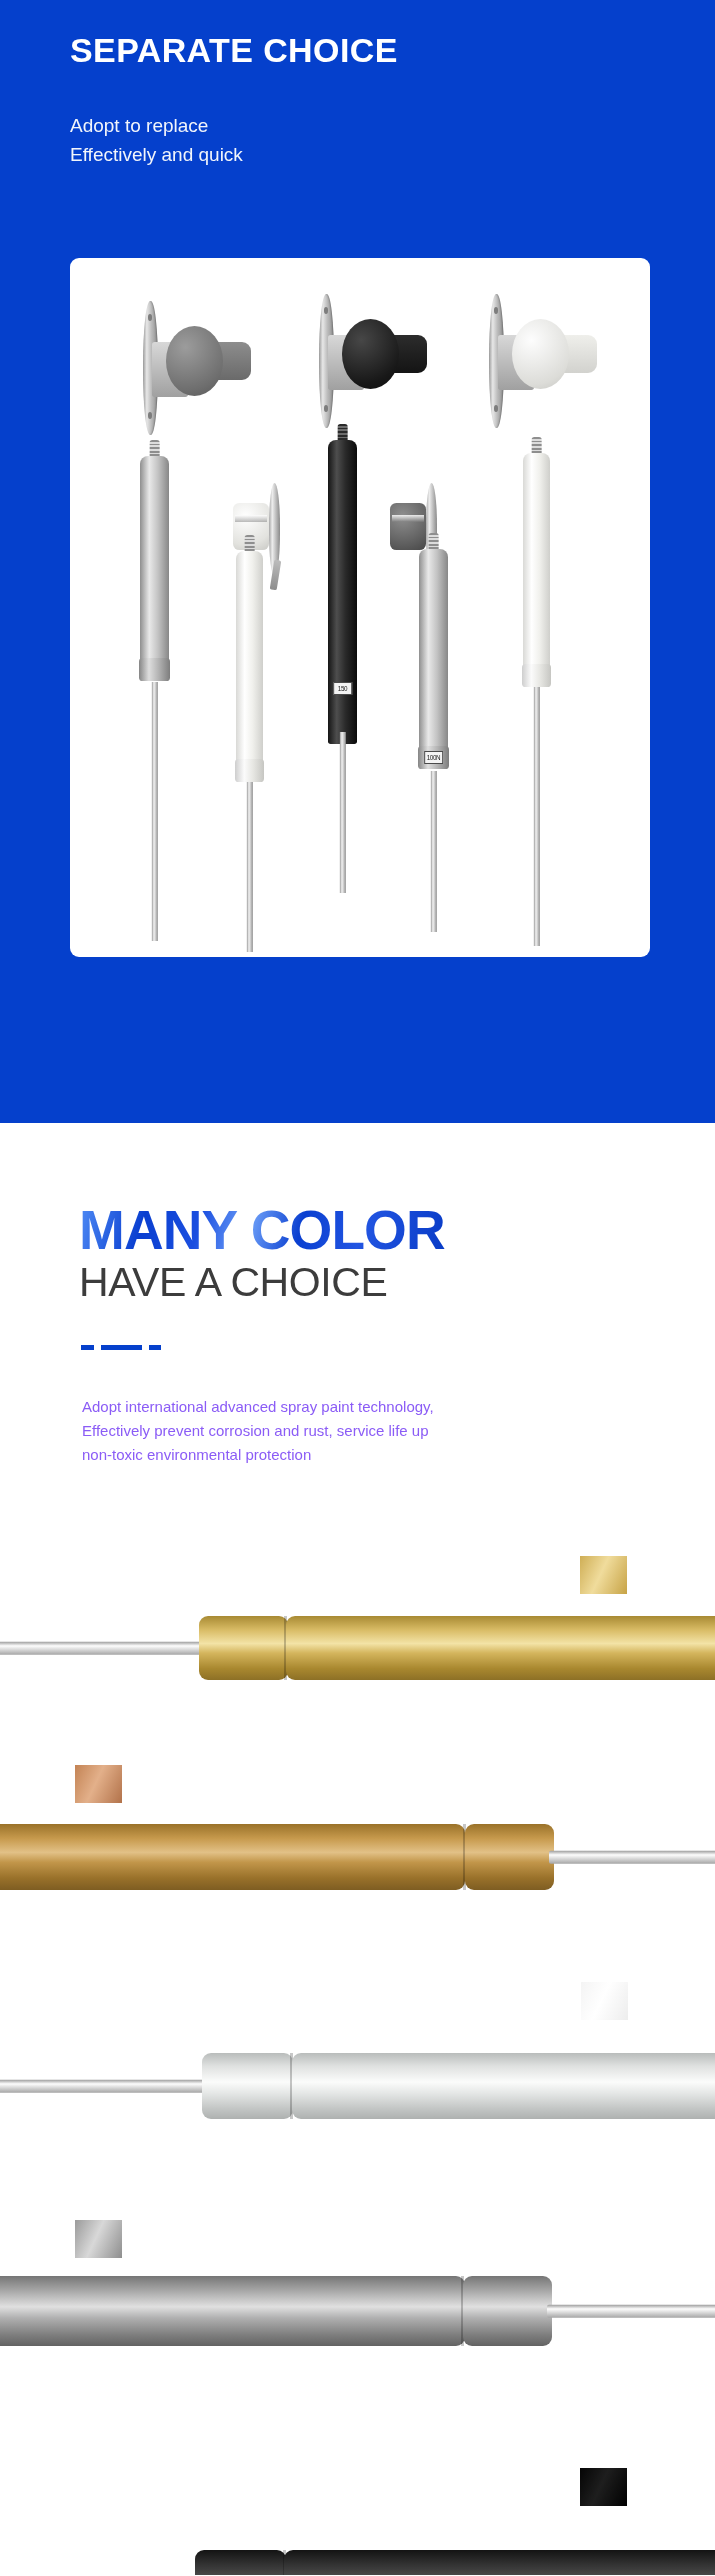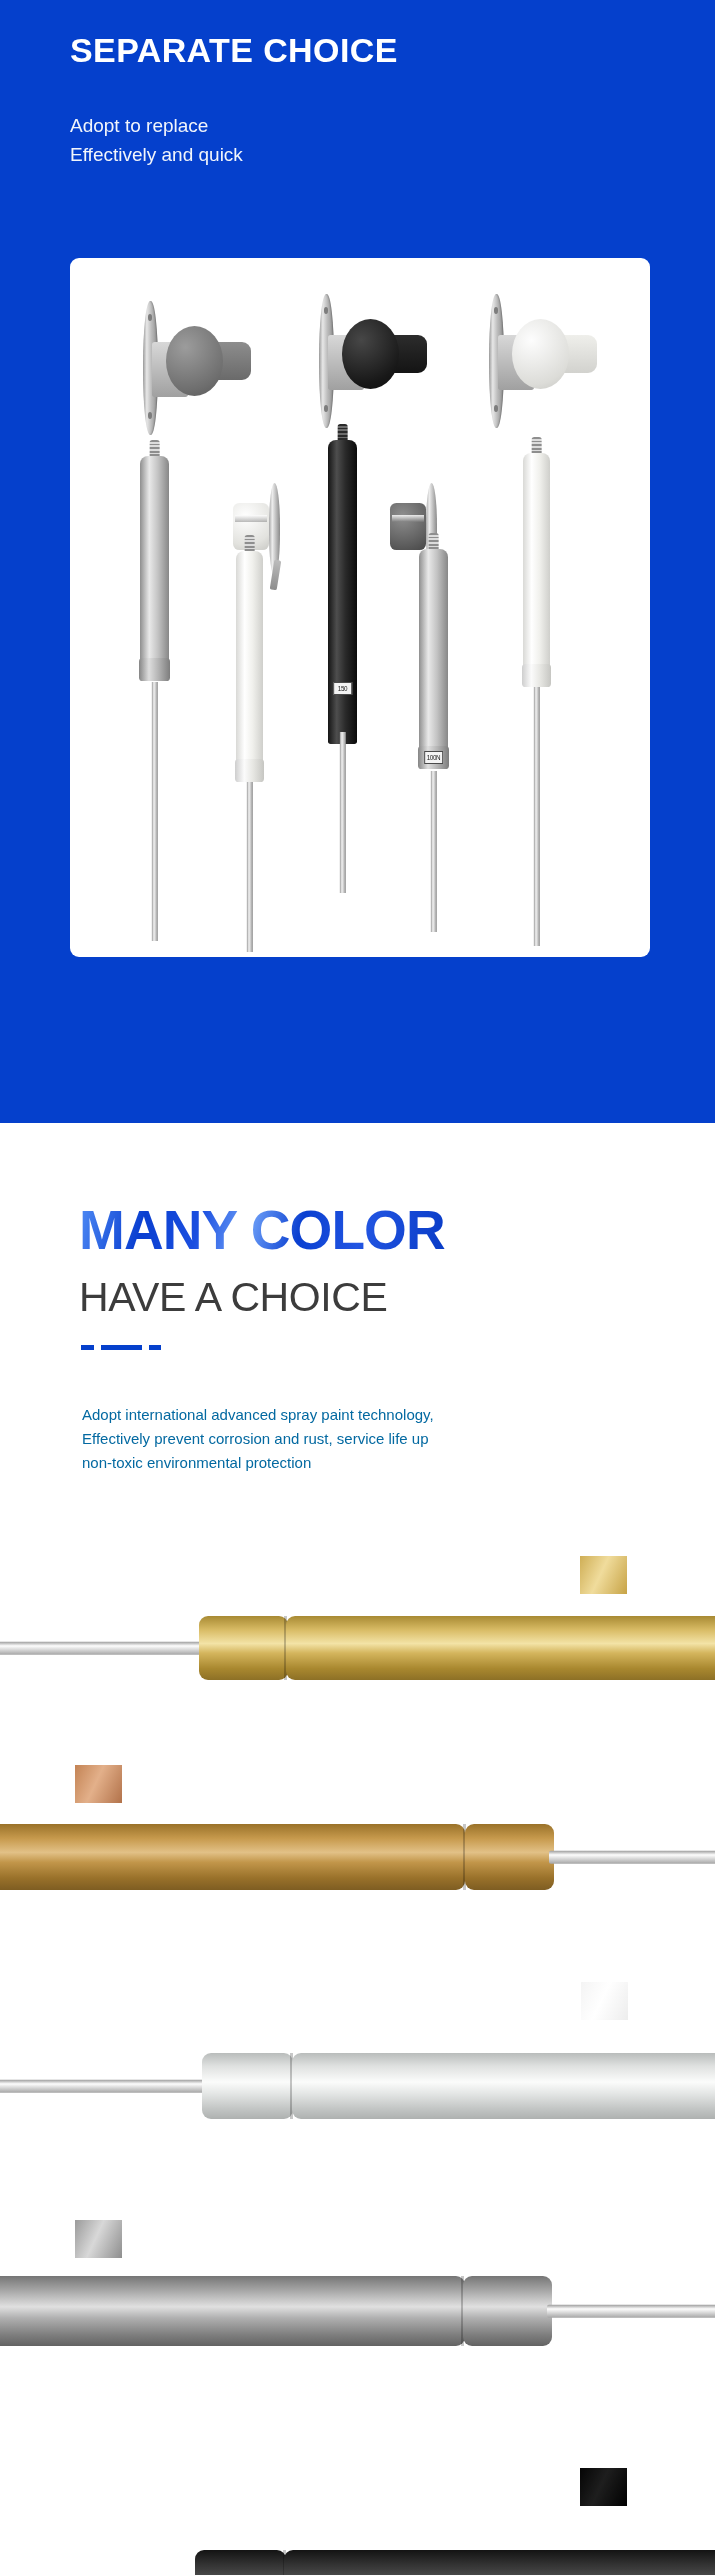--- a/index.html
+++ b/index.html
@@ -149,32 +149,32 @@
   .headline-main {
     font-size:55px; font-weight:bold; letter-spacing:-0.9px;
     line-height:0.98;
     background:linear-gradient(105deg,#4f8bf5 0%,#0a3fd0 18%,#1b4fe0 33%,#6ea0f8 46%,#0a3fd0 60%,#2255e2 76%,#083bc6 100%);
     -webkit-background-clip:text; background-clip:text;
     color:transparent; -webkit-text-fill-color:transparent;
     white-space:nowrap;
   }
   .headline-sub {
     font-size:41px; font-weight:400; letter-spacing:-0.4px;
-    color:#3c3c3c; line-height:1.05; margin-top:18px;
+    color:#3c3c3c; line-height:1.05; margin-top:3px;
     white-space:nowrap;
   }
 
   .dashes { position:absolute; left:81px; top:222px; display:flex; align-items:center; gap:7.2px; }
   .dash-s { width:12.5px; height:4.5px; background:#0540cc; }
   .dash-l { width:41px; height:4.5px; background:#0540cc; }
 
   .body-copy {
-    position:absolute; left:82px; top:280px;
+    position:absolute; left:82px; top:272px;
     width:572px;
-    font-size:15px; line-height:1.6; color:#0369a1; font-weight:400;
+    font-size:15px; line-height:1.6; color:#8b5cf6; font-weight:400;
   }
   .body-copy div { white-space:nowrap; }
 
   
   .crow { position:absolute; left:0; width:716px; }
   .swatch { position:absolute; width:47px; height:38px; }
   .spring { position:absolute; }
   .spring .s-tube { position:absolute; top:0; height:100%; border-radius:9px; }
   .spring .s-cap  { position:absolute; top:0; height:100%; border-radius:9px; }
   .spring .s-rod  {

